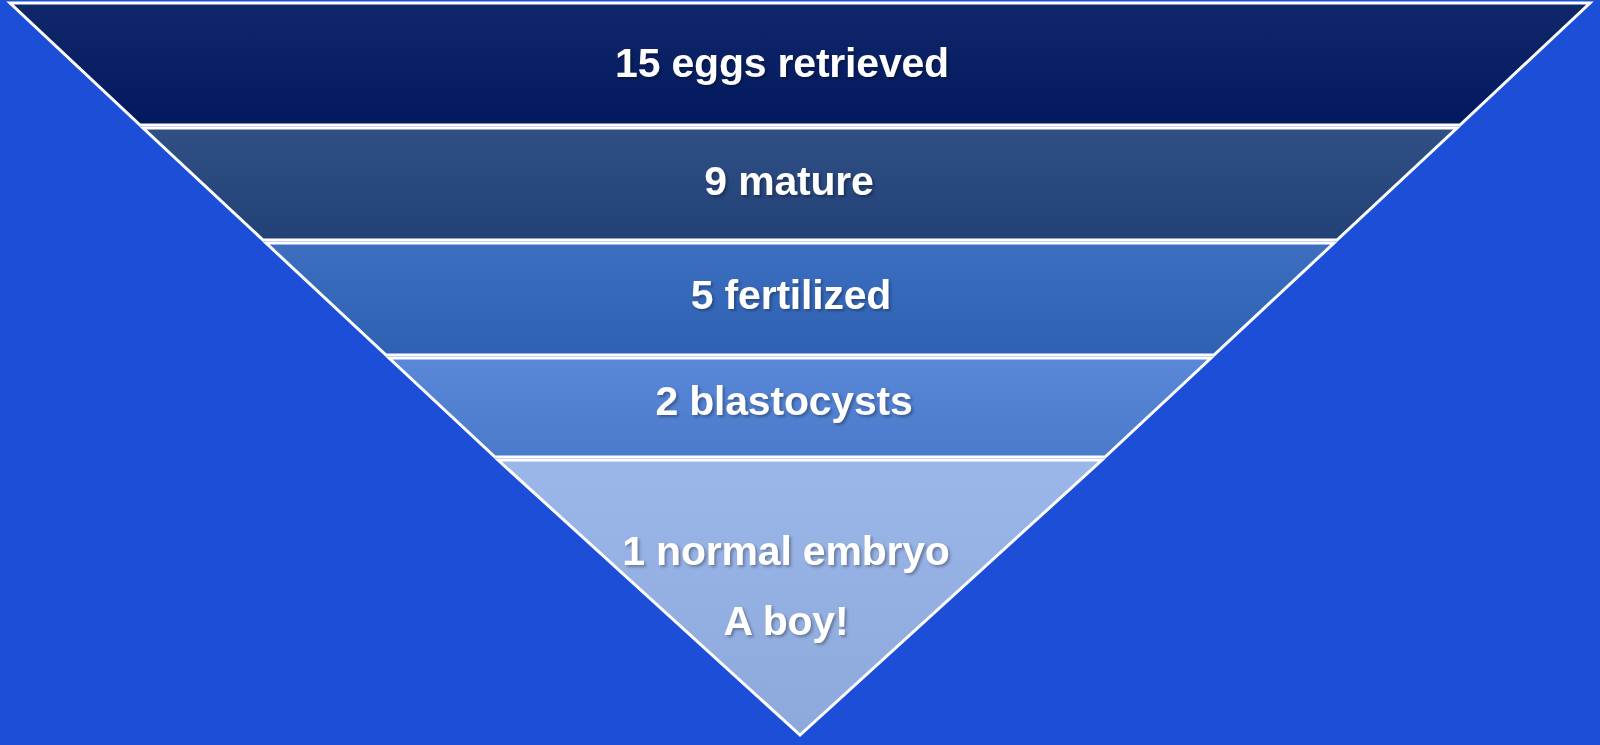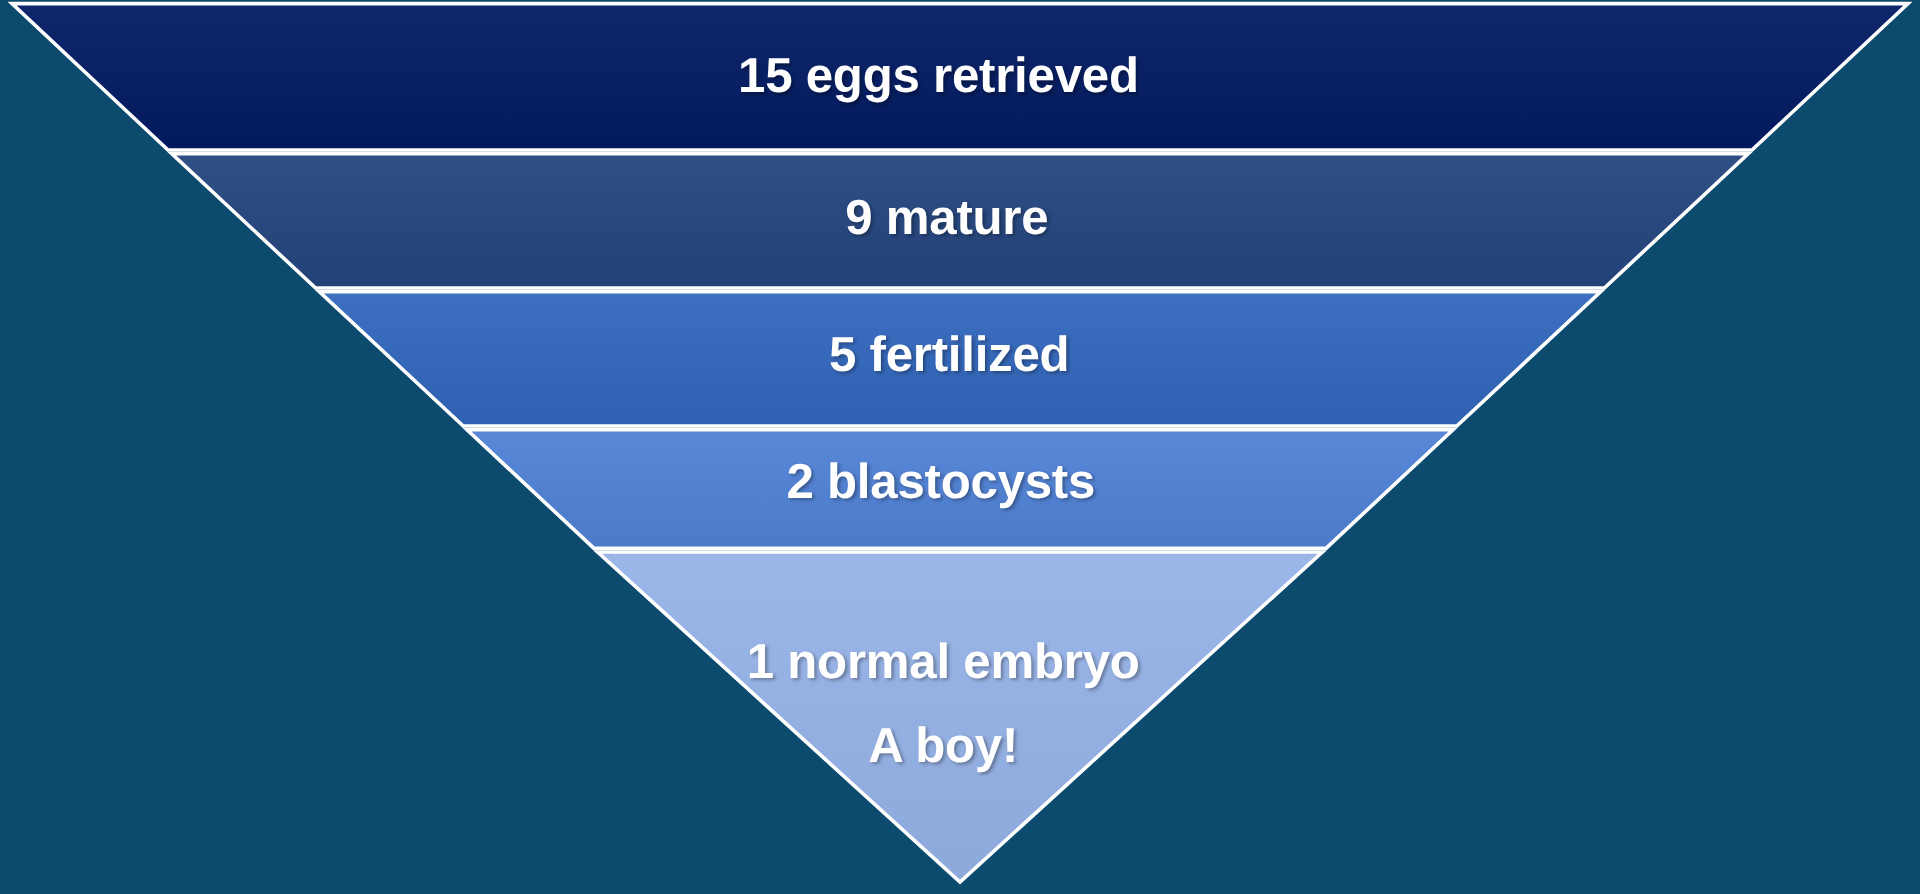--- a/index.html
+++ b/index.html
@@ -60,21 +60,21 @@
   .lbl-1 { transform: translateX(-18px); }
   .lbl-2 { transform: translateX(-11px); }
   .lbl-3 { transform: translateX(-9px);  }
   .lbl-4 { transform: translateX(-16px); }
   .lbl-5 { transform: translateX(-14px); }
   .lbl-6 { transform: translateX(-14px); }
 </style>
 </head>
 <body style="background: rgb(0, 0, 0);">
 
-<div id="funnel-stage" style="background: #0c4a6e;">
+<div id="funnel-stage" style="background: #1d4ed8;">
 
   <svg id="funnel-svg" viewBox="0 0 1600 745" preserveAspectRatio="none">
     <defs>
       <linearGradient id="g1" x1="0" y1="0" x2="0" y2="1">
         <stop offset="0%" stop-color="#10286b"></stop>
         <stop offset="100%" stop-color="#021a5d"></stop>
       </linearGradient>
       <linearGradient id="g2" x1="0" y1="0" x2="0" y2="1">
         <stop offset="0%" stop-color="#304f85"></stop>
         <stop offset="100%" stop-color="#224177"></stop>

